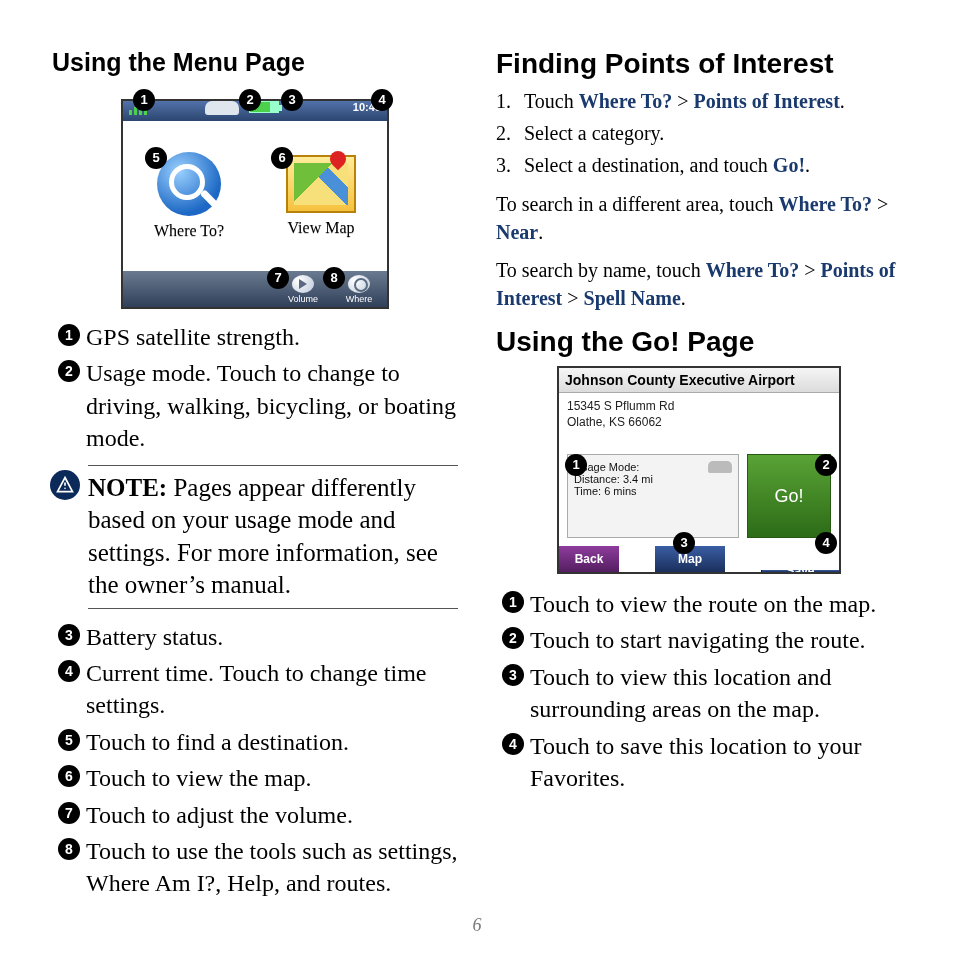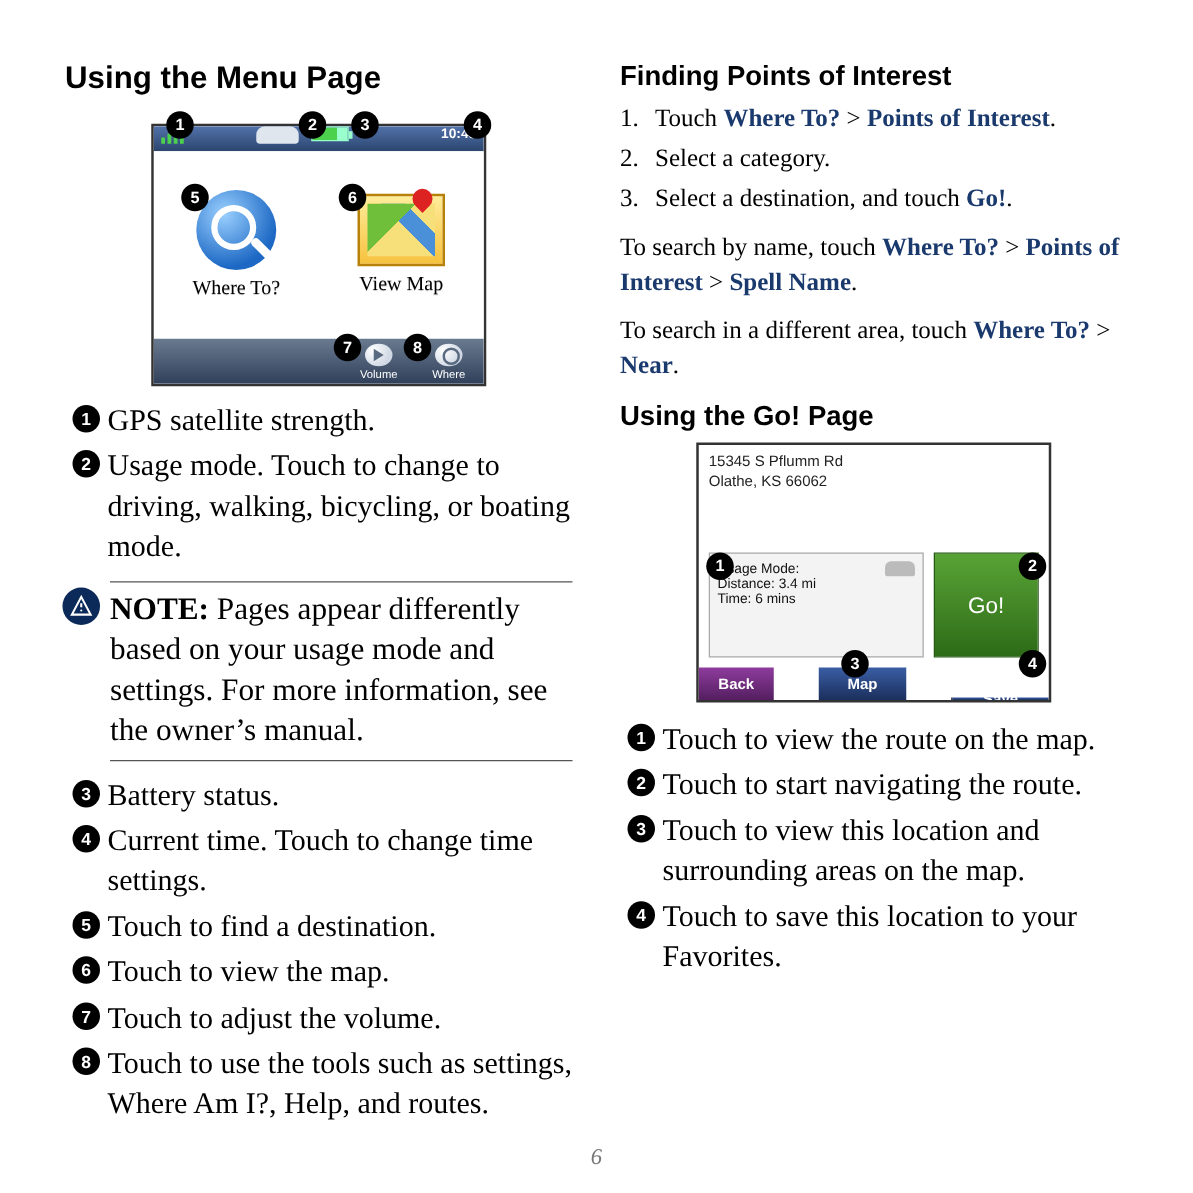--- a/index.html
+++ b/index.html
@@ -16,21 +16,21 @@
   .col { flex: 1 1 0; }
   h2.left-title {
     font-family: Arial, Helvetica, sans-serif;
     font-weight: 700;
     font-size: 25px;
     margin-bottom: 22px;
   }
   h3.sub-title {
     font-family: Arial, Helvetica, sans-serif;
     font-weight: 700;
-    font-size: 22px;
+    font-size: 28px;
     margin-bottom: 6px;
   }
   .body-text { font-size: 24px; line-height: 1.35; }
   .list-row { display: flex; margin: 4px 0; }
   .bullet-cell { width: 34px; flex: 0 0 34px; display:flex; align-items:flex-start; justify-content:center; }
   .text-cell { flex: 1; }
   .circled {
     display:inline-flex; width:22px; height:22px; border-radius:50%;
     background:#000; color:#fff; font-family: Arial, sans-serif; font-weight:700;
     font-size:14px; align-items:center; justify-content:center; margin-top:3px;
@@ -238,36 +238,37 @@
           <span class="num">2.</span>
           <span>Select a category.</span>
         </li>
       <li>
           <span class="num">3.</span>
         <span><span>Select a destination, and touch </span><span class="nav">Go!</span><span>.</span></span>
       </li>
     </ol>
 
     <p class="spacer-para">
+      <span>To search in a different area, touch </span><span class="nav">Where To?</span><span> &gt; </span><span class="nav">Near</span><span>.</span>
+    </p>
+
+    <p class="spacer-para">
       <span>To search by name, touch </span><span class="nav">Where To?</span><span> &gt; </span><span class="nav">Points of Interest</span><span> &gt; </span><span class="nav">Spell Name</span><span>.</span>
-    </p>
-
-    <p class="spacer-para">
-      <span>To search in a different area, touch </span><span class="nav">Where To?</span><span> &gt; </span><span class="nav">Near</span><span>.</span>
     </p>
 
     <h3 class="sub-title" style="margin-top:14px">Using the Go! Page</h3>
 
     <div class="go-wrap">
       <span class="callout" style="left:8px;   top:88px;">1</span>
       <span class="callout" style="left:258px; top:88px;">2</span>
       <span class="callout" style="left:116px; top:166px;">3</span>
       <span class="callout" style="left:258px; top:166px;">4</span>
 
       <div class="go-screen">
+        <div class="go-title">Johnson County Executive Airport</div>
         <div class="go-addr">
           <div>15345 S Pflumm Rd</div>
           <div>Olathe, KS 66062</div>
         </div>
         <div class="go-mid">
           <div class="go-info">
             <div class="car"></div>
             <div>Usage Mode:</div>
             <div>Distance: 3.4 mi</div>
             <div>Time: 6 mins</div>

